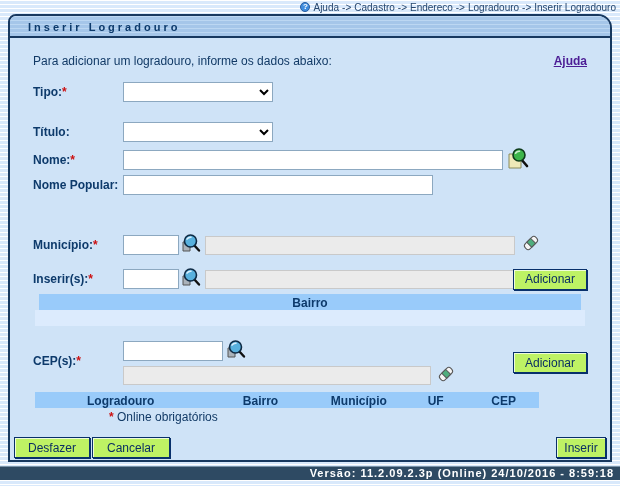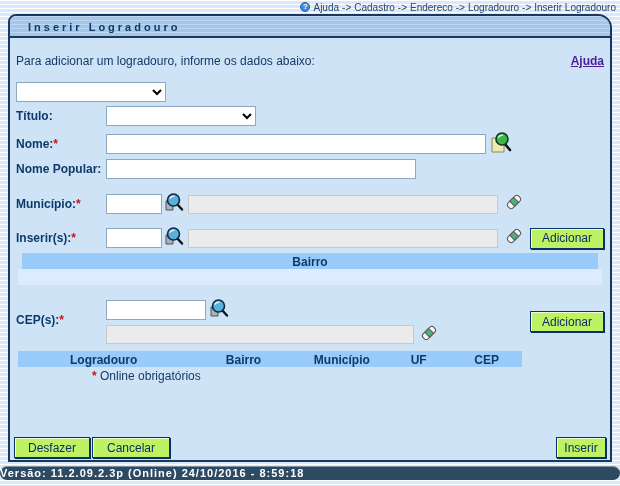--- a/index.html
+++ b/index.html
@@ -25,21 +25,21 @@
     background:#cfe3f7; border:2px solid #17385f;
     border-radius:8px 14px 0 0; overflow:hidden;
   }
   .title-bar {
     height:22px; line-height:22px;
     background: repeating-linear-gradient(180deg,#bcd7f2 0 1px,#a5c6e9 1px 4px);
     border-bottom:2px solid #17385f;
     font-size:11px; font-weight:bold; letter-spacing:3px; color:#0d3a6b;
     padding-left:18px;
   }
-  .content { padding:0 6px; position:relative; height:calc(100% - 22px); }
+  .content { padding:0 23px; position:relative; height:calc(100% - 22px); }
   .intro-row { display:flex; justify-content:space-between; margin-top:16px; height:16px;
     font-size:12px; color:#123a66; }
   .help-link { color:#4c1d95; font-weight:bold; text-decoration:underline; cursor:pointer; }
   .row { display:flex; align-items:center; }
   .lbl { width:90px; font-size:12px; font-weight:bold; color:#0d3a6b; flex:0 0 90px; }
   .req { color:#cc1111; font-weight:bold; }
   input[type=text] {
     height:20px; border:1px solid #8ca8c0; background:#fff; font-size:12px; padding:0 3px;
   }
   select { height:20px; width:150px; border:1px solid #8ca8c0; background:#fff; font-size:12px; }
@@ -58,21 +58,21 @@
   .empty-table-row { height:16px; background:#dcebfd; margin:0 2px; }
   .result-table { display:flex; width:504px; margin-left:2px; }
   .result-table .col { line-height:18px; text-align:center; }
   .note-row { margin-top:2px; margin-left:76px; font-size:12px; color:#123a66; height:16px; }
   .actions { position:absolute; left:4px; right:4px; bottom:18px; display:flex; gap:2px; }
   .actions .spacer { flex:1; }
   .footer {
     position:absolute; left:0; top:466px; width:620px; height:14px;
     background:#2e4a63; border-top:1px solid #7a93a8;
     color:#ffffff; font-size:11px; font-weight:bold; letter-spacing:1px;
-    text-align:left; line-height:13px; padding-right:6px;border-radius:7px;
+    text-align:right; line-height:13px; padding-right:6px;
   }
 </style>
 </head>
 <body>
 
 <div class="breadcrumb-bar">
   <span class="help-icon">?</span>
   <span class="crumb">Ajuda</span>
   <span>-&gt;</span>
   <span class="crumb">Cadastro</span>
@@ -88,24 +88,25 @@
   <div class="title-bar">Inserir Logradouro</div>
 
   <div class="content">
 
     <div class="intro-row">
       <span>Para adicionar um logradouro, informe os dados abaixo:</span>
       <span class="help-link">Ajuda</span>
     </div>
 
     <div class="row" style="margin-top:12px;">
+      <span class="lbl"><span>Tipo:</span><span class="req">*</span></span>
       <select><option></option></select>
     </div>
 
-    <div class="row" style="margin-top:4px;">
+    <div class="row" style="margin-top:20px;">
       <span class="lbl">Título:</span>
       <select><option></option></select>
     </div>
 
     <div class="row" style="margin-top:6px; height:24px;">
       <span class="lbl"><span>Nome:</span><span class="req">*</span></span>
       <input type="text" style="width: 380px;" value="">
       <span class="icon" style="margin-left:3px;">
         <svg width="24" height="23" viewBox="0 0 24 23">
           <path d="M3 7 h9 l3 3 v11 h-12 z" fill="#efe9b8" stroke="#8a8a5a" stroke-width="1"></path>
@@ -115,21 +116,21 @@
           <path d="M9.5 6.2 a4.4 4.4 0 0 1 4 -2" stroke="#cdeccf" stroke-width="1.6" fill="none" stroke-linecap="round"></path>
         </svg>
       </span>
     </div>
 
     <div class="row" style="margin-top:2px; height:22px;">
       <span class="lbl">Nome Popular:</span>
       <input type="text" style="width: 310px;" value="">
     </div>
 
-    <div class="row" style="margin-top:13px; height:22px;">
+    <div class="row" style="margin-top:38px; height:22px;">
       <span class="lbl"><span>Município:</span><span class="req">*</span></span>
       <input type="text" style="width: 56px;" value="">
       <span class="icon" style="margin:0 3px 0 2px;">
         <svg width="21" height="21" viewBox="0 0 21 21">
           <path d="M2 9 h7 v9 h-7 z" fill="#aab2ba" stroke="#555" stroke-width="1"></path>
           <line x1="12.5" y1="11.5" x2="18" y2="17.5" stroke="#111" stroke-width="2.4" stroke-linecap="round"></line>
           <circle cx="9.5" cy="8" r="6" fill="#58b0dd" stroke="#0e2a44" stroke-width="1.6"></circle>
           <path d="M6 6.2 a4.4 4.4 0 0 1 4 -2" stroke="#dbeefb" stroke-width="1.5" fill="none" stroke-linecap="round"></path>
         </svg>
       </span>

